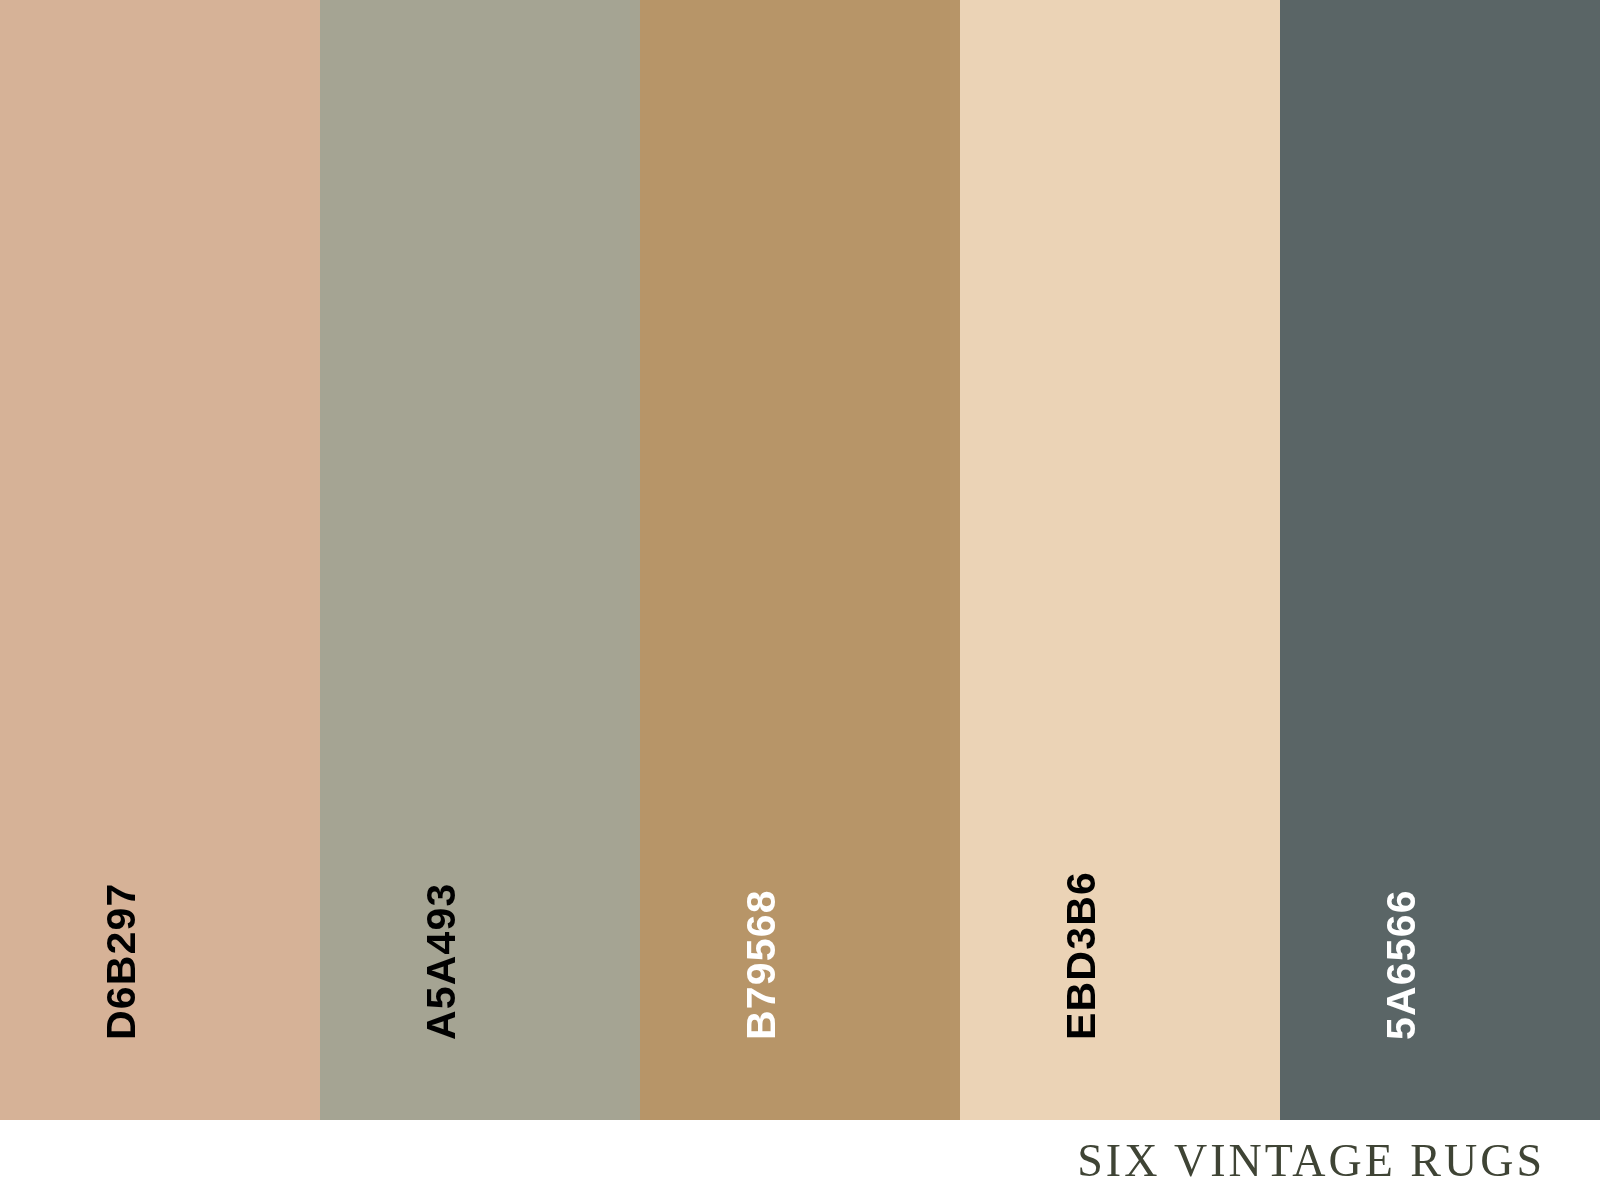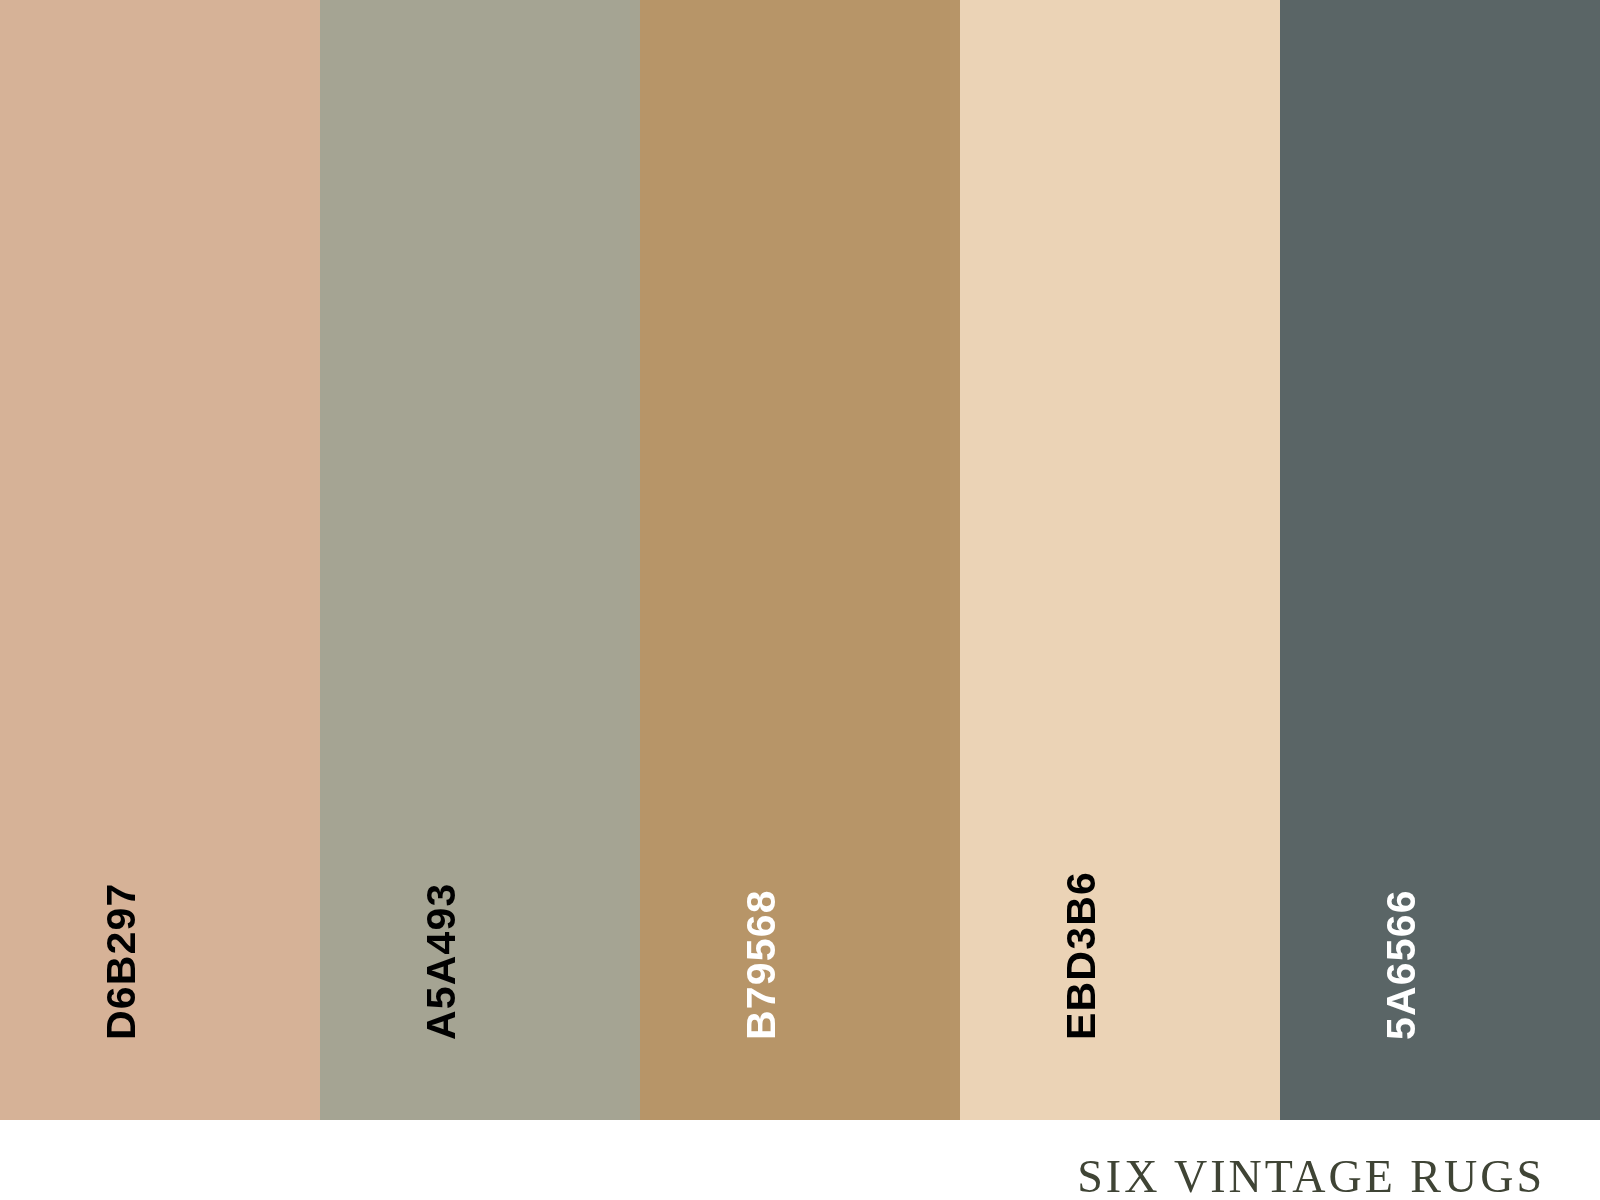--- a/index.html
+++ b/index.html
@@ -53,21 +53,21 @@
     user-select: none;
   }
 
   
   #footer-bar {
     position: relative;
     width: 1600px;
     height: 80px;
     background: #ffffff;
     display: flex;
-    align-items: flex-end;
+    align-items: center;
     justify-content: flex-end;
   }
 
   #brand-logo {
     font-family: "Liberation Serif", serif;
     font-size: 46px;
     line-height: 1;
     letter-spacing: 3.0px;
     color: #3f4435;
     margin-right: 55px;

